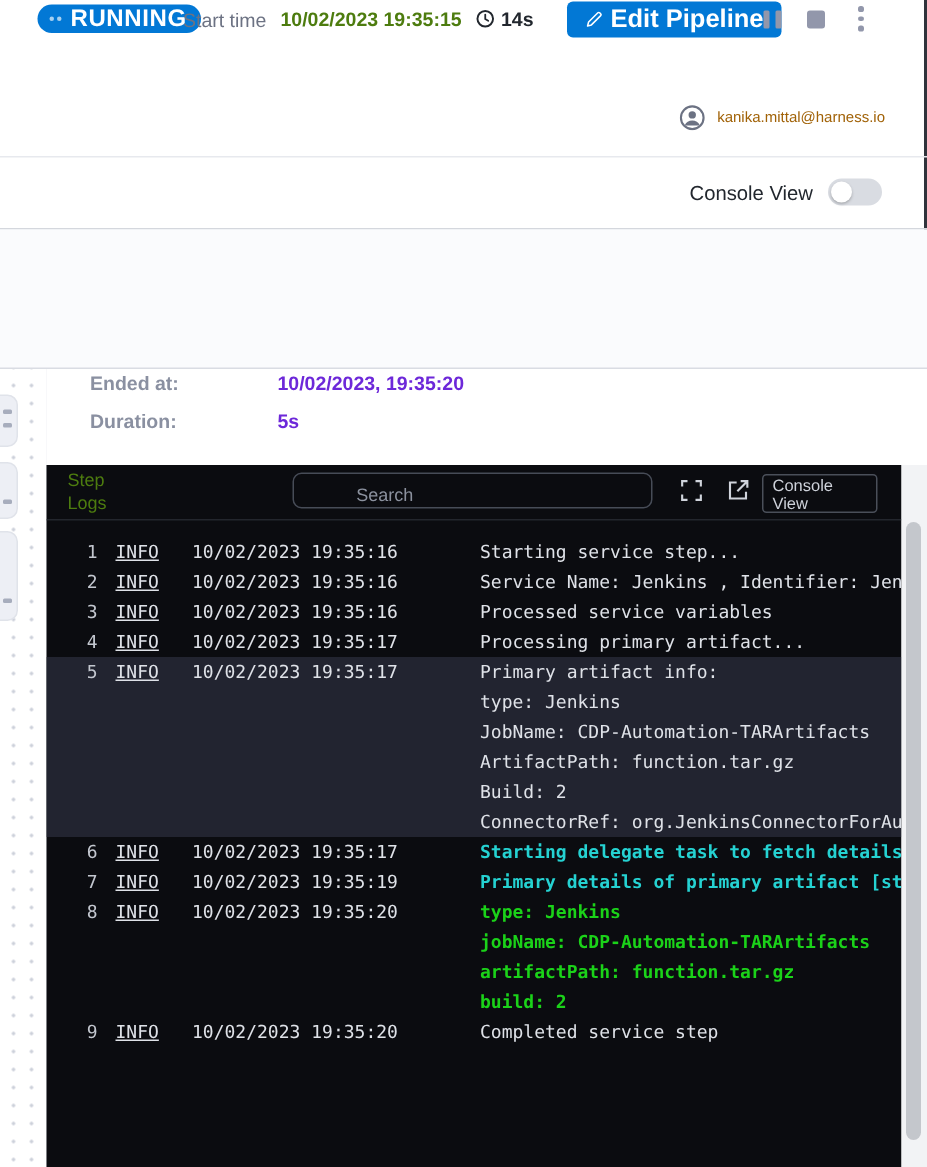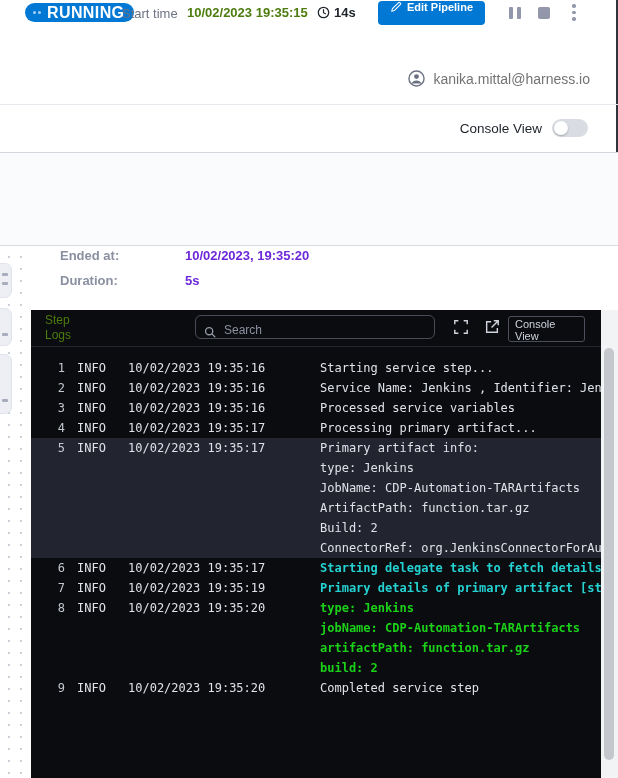--- a/index.html
+++ b/index.html
@@ -15,33 +15,33 @@
     background:var(--accent,#0278d5);border-radius:10px;padding:0 10px 0 8px;gap:6px;
   }
   .badge-dots{display:flex;gap:2px;}
   .badge-dots i{width:3px;height:3px;border-radius:50%;background:rgba(255,255,255,.65);}
   .badge-running span{color:#fff;font-size:16px;font-weight:bold;letter-spacing:.4px;}
   .starttime-label{position:absolute;left:122px;top:6px;font-size:13px;color:#6c7283;}
   .starttime-value{position:absolute;left:187px;top:5px;font-size:13px;font-weight:600;color:#4d7c0f;}
   .elapsed{position:absolute;left:317px;top:5px;display:flex;align-items:center;gap:4px;
     font-size:13px;font-weight:600;color:#22272e;}
   .btn-edit{
-    position:absolute;left:378px;top:1px;height:24px;display:flex;gap:5px;
+    position:absolute;left:378px;top:1px;height:24px;display:flex;align-items:center;gap:5px;
     background:var(--accent,#0278d5);color:#fff;border:none;border-radius:4px;
-    font-size:11px;font-weight:600;padding:0 12px;font-family:inherit;
+    font-size:17px;font-weight:600;padding:0 12px;font-family:inherit;
   }
   .icon-pause{position:absolute;left:509px;top:7px;display:flex;gap:4px;}
   .icon-pause i{width:4px;height:12px;background:#9297ab;border-radius:1px;}
   .icon-stop{position:absolute;left:538px;top:7px;width:12px;height:12px;background:#9297ab;border-radius:2px;}
   .icon-kebab{position:absolute;left:572px;top:4px;display:flex;flex-direction:column;gap:3px;}
   .icon-kebab i{width:3.5px;height:3.5px;border-radius:50%;background:#9297ab;}
   .right-edge{position:absolute;right:0;top:0;width:2px;height:153px;background:#30343c;}
   
   .user-row{position:absolute;right:28px;top:70px;display:flex;align-items:center;gap:8px;}
-  .user-row span{font-size:14px;color:#737373;}
+  .user-row span{font-size:10px;color:#a16207;}
   .hline1{position:absolute;left:0;top:104px;width:618px;height:1px;background:#e7e9ee;}
   
   .console-row{position:absolute;right:30px;top:119px;display:flex;align-items:center;gap:10px;}
   .console-row span{font-size:13.5px;color:#22272e;}
   .toggle{width:36px;height:18px;border-radius:9px;background:#d9dce2;position:relative;}
   .toggle i{position:absolute;left:2px;top:2px;width:14px;height:14px;border-radius:50%;background:#fff;
     box-shadow:0 1px 2px rgba(0,0,0,.25);}
   .hline2{position:absolute;left:0;top:152px;width:618px;height:1px;background:#d4d7dd;}
   
   .canvas-band{position:absolute;left:0;top:153px;width:618px;height:93px;background:#fafbfd;}
@@ -55,34 +55,34 @@
   
   .details{position:absolute;left:31px;top:246px;width:587px;height:64px;background:#fff;}
   .detail-row{position:absolute;left:0;width:100%;height:20px;}
   .detail-label{position:absolute;left:29px;font-size:13px;font-weight:bold;color:#8a90a1;}
   .detail-value{position:absolute;left:154px;font-size:13px;font-weight:bold;color:#6d28d9;}
   
   .log-panel{position:absolute;left:31px;top:310px;width:570px;height:468px;background:var(--panel,#0b0c10);overflow:hidden;}
   .log-header{position:absolute;left:0;top:0;width:100%;height:36px;border-bottom:1px solid #23262d;}
   .log-title{position:absolute;left:14px;top:3px;width:42px;font-size:12px;line-height:15px;color:#4d7c0f;}
   .log-search{position:absolute;left:164px;top:5px;width:240px;height:24px;border:1px solid #474c57;
-    border-radius:6px;display:flex;align-items:flex-end;padding:0 8px;gap:6px;box-sizing:border-box;background:transparent;}
+    border-radius:6px;display:flex;align-items:center;padding:0 8px;gap:6px;box-sizing:border-box;background:transparent;flex-direction:column;}
   .log-search input{flex:1;background:transparent;border:none;outline:none;color:#e4e6eb;
     font-size:12px;font-family:inherit;}
   .log-search input::placeholder{color:#8b919e;}
   .hicon{position:absolute;top:8px;width:18px;height:18px;display:flex;align-items:center;justify-content:center;}
   .btn-console-view{position:absolute;left:477px;top:6px;width:77px;height:26px;border:1px solid #4a4f59;
     border-radius:3px;background:transparent;color:#ced2da;font-size:11px;line-height:12px;
     text-align:left;padding:1px 6px;box-sizing:border-box;font-family:inherit;}
   .log-body{position:absolute;left:0;top:37px;width:100%;padding-top:11px;
     font-family:"DejaVu Sans Mono",monospace;font-size:12px;}
   .log-row{display:flex;height:20px;line-height:20px;white-space:pre;overflow:hidden;color:#dfe2e8;}
   .log-row.hl{background:var(--highlight,#222430);}
   .ln-num{width:34px;text-align:right;flex:none;color:#c3c7cf;}
-  .ln-level{margin-left:12px;width:34px;flex:none;}
+  .ln-level{margin-left:12px;width:34px;flex:none;text-decoration:underline;}
   .ln-time{margin-left:17px;width:140px;flex:none;}
   .ln-msg{margin-left:52px;flex:none;}
   .log-row.cont .ln-msg{margin-left:289px;}
   .style-cyan .ln-msg{color:var(--cyan,#25d2d2);font-weight:bold;}
   .style-green .ln-msg{color:var(--green,#1bd219);font-weight:bold;}
   
   .scroll-track{position:absolute;left:601px;top:310px;width:17px;height:468px;background:#f2f3f5;}
   .scroll-thumb{position:absolute;left:3px;top:38px;width:10px;height:412px;background:#c4c7cc;border-radius:5px;}
   svg{display:block;}
 </style>

